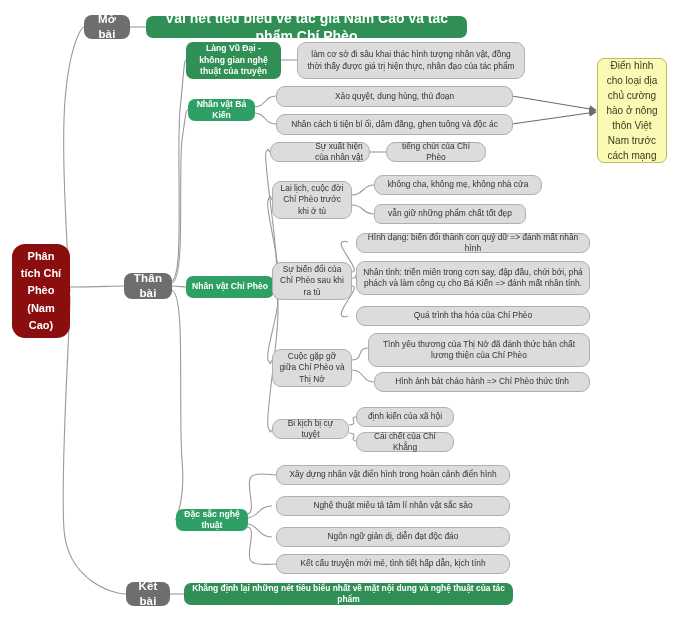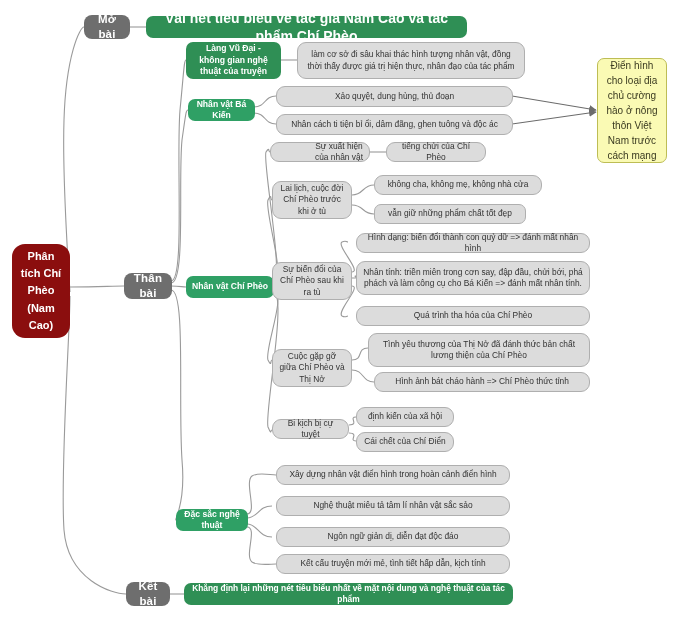--- a/index.html
+++ b/index.html
@@ -241,21 +241,21 @@
     <span>Hình ảnh bát cháo hành =&gt; Chí Phèo thức tỉnh</span>
   </div>
 
   <div class="node n-leaf" style="left:272px; top:419px; width:77px; height:20px;">
     <span>Bi kịch bị cự tuyệt</span>
   </div>
   <div class="node n-leaf" style="left:356px; top:407px; width:98px; height:20px;">
     <span>định kiến của xã hội</span>
   </div>
   <div class="node n-leaf" style="left:356px; top:432px; width:98px; height:20px;">
-    <span>Cái chết của Chí Điển</span>
+    <span>Cái chết của Chí Khẳng</span>
   </div>
 
   <div class="node n-green" style="left:176px; top:509px; width:72px; height:22px;">
     <span>Đặc sắc nghệ thuật</span>
   </div>
   <div class="node n-leaf" style="left:276px; top:465px; width:234px; height:20px;">
     <span>Xây dựng nhân vật điển hình trong hoàn cảnh điển hình</span>
   </div>
   <div class="node n-leaf" style="left:276px; top:496px; width:234px; height:20px;">
     <span>Nghệ thuật miêu tả tâm lí nhân vật sắc sảo</span>

